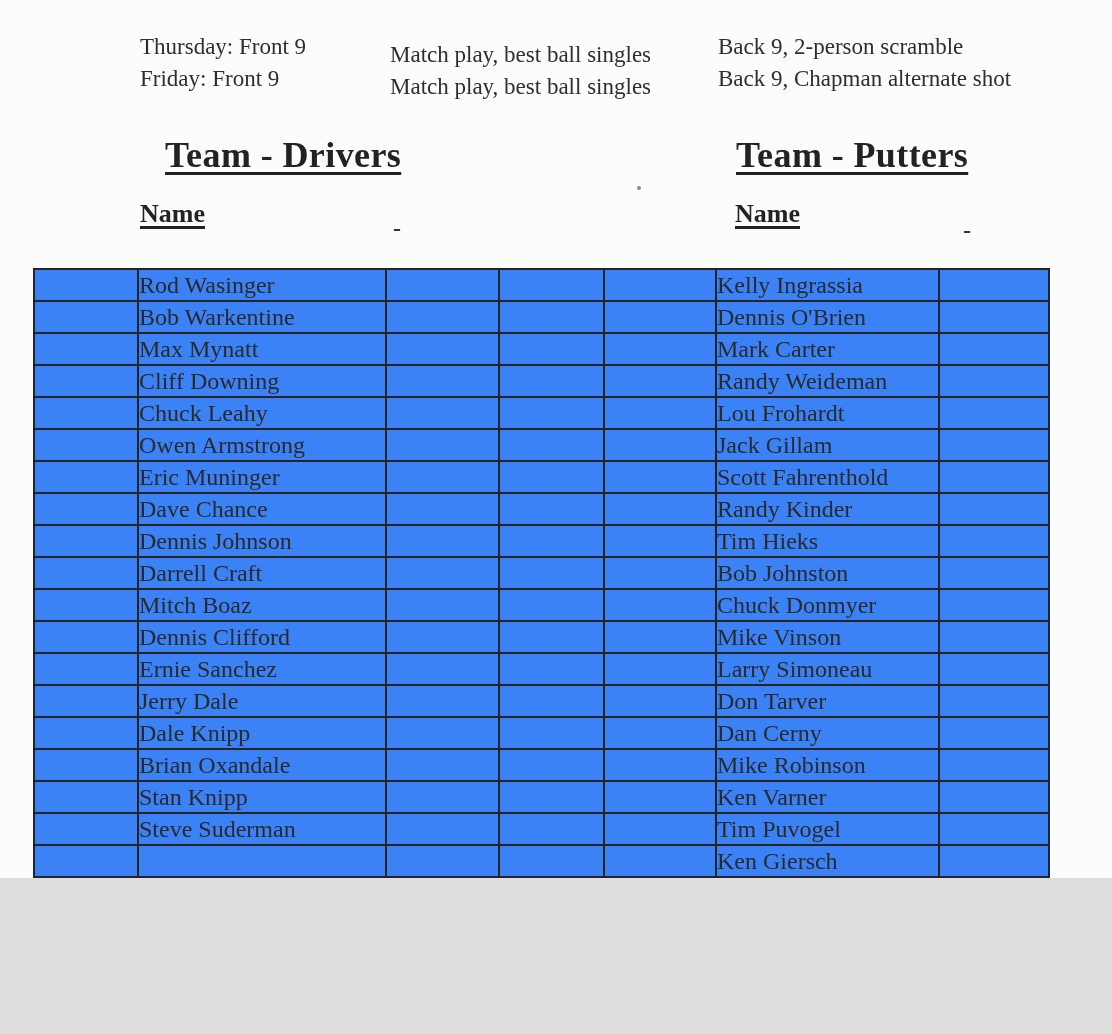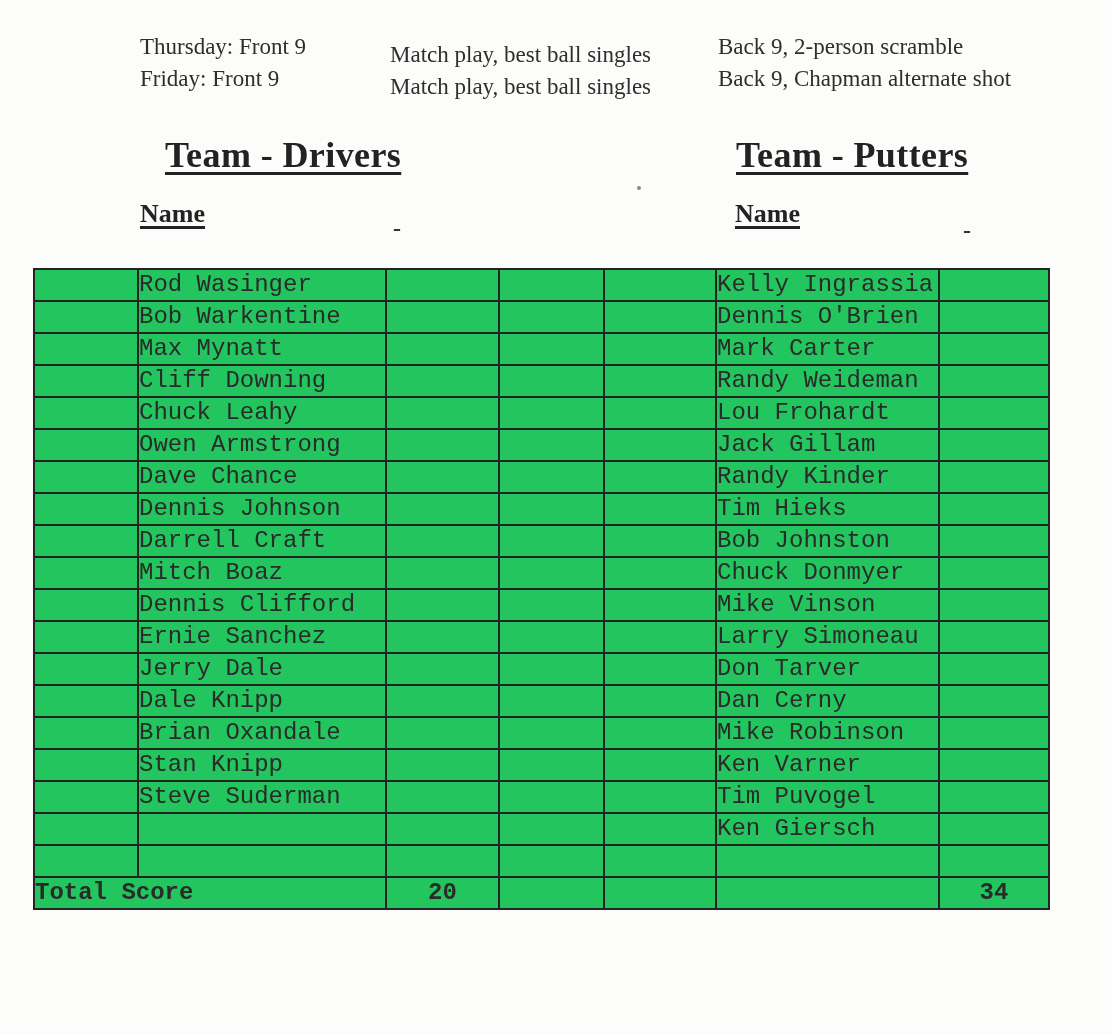--- a/index.html
+++ b/index.html
@@ -1,18 +1,18 @@
 <!DOCTYPE html>
 <html><head>
 <meta charset="utf-8">
 <style>
   html,body{margin:0;padding:0;background:#ddd;}
   .page{
     position:relative;
-    width:1112px;height:1034px;
+    width:1112px;height:878px;
     background:#fcfcfa;
     font-family:"Liberation Serif","DejaVu Serif",serif;
     color:#262626;
     overflow:hidden;
   }
   
   .schedule{position:absolute;left:140px;top:34px;}
   .sched-row{position:relative;height:32px;font-size:23px;color:#2e2e2e;white-space:nowrap;}
   .sched-day{position:absolute;left:0;}
   .sched-fmt{position:absolute;left:250px;margin-top:8px;}
@@ -44,22 +44,21 @@
     line-height:0;
   }
   .dash-mark.left{left:393px;top:228px;}
   .dash-mark.right{left:963px;top:230px;}
   .scan-dot{position:absolute;left:637px;top:186px;width:4px;height:4px;background:#8a8a8a;border-radius:50%;}
   
   table.score{
     position:absolute;left:33px;top:268px;
     width:1015px;
     border-collapse:collapse;table-layout:fixed;
-    background:#22c55e;
-    font-family:Liberation Mono, monospace;
+    background:#3b82f6;
   }
   table.score td{
     border:2px solid #242424;
     height:30px;
     font-size:24px;
     line-height:28px;
     padding:0;
     white-space:nowrap;
     overflow:hidden;
     color:#2a2a2a;
@@ -157,20 +156,29 @@
           <td class="blank-cell"></td>
           <td class="name-cell">Owen Armstrong</td>
           <td class="blank-cell"></td>
           <td class="blank-cell"></td>
           <td class="blank-cell"></td>
           <td class="name-cell">Jack Gillam</td>
           <td class="blank-cell"></td>
         </tr>
         <tr>
           <td class="blank-cell"></td>
+          <td class="name-cell">Eric Muninger</td>
+          <td class="blank-cell"></td>
+          <td class="blank-cell"></td>
+          <td class="blank-cell"></td>
+          <td class="name-cell">Scott Fahrenthold</td>
+          <td class="blank-cell"></td>
+        </tr>
+        <tr>
+          <td class="blank-cell"></td>
           <td class="name-cell">Dave Chance</td>
           <td class="blank-cell"></td>
           <td class="blank-cell"></td>
           <td class="blank-cell"></td>
           <td class="name-cell">Randy Kinder</td>
           <td class="blank-cell"></td>
         </tr>
         <tr>
           <td class="blank-cell"></td>
           <td class="name-cell">Dennis Johnson</td>

